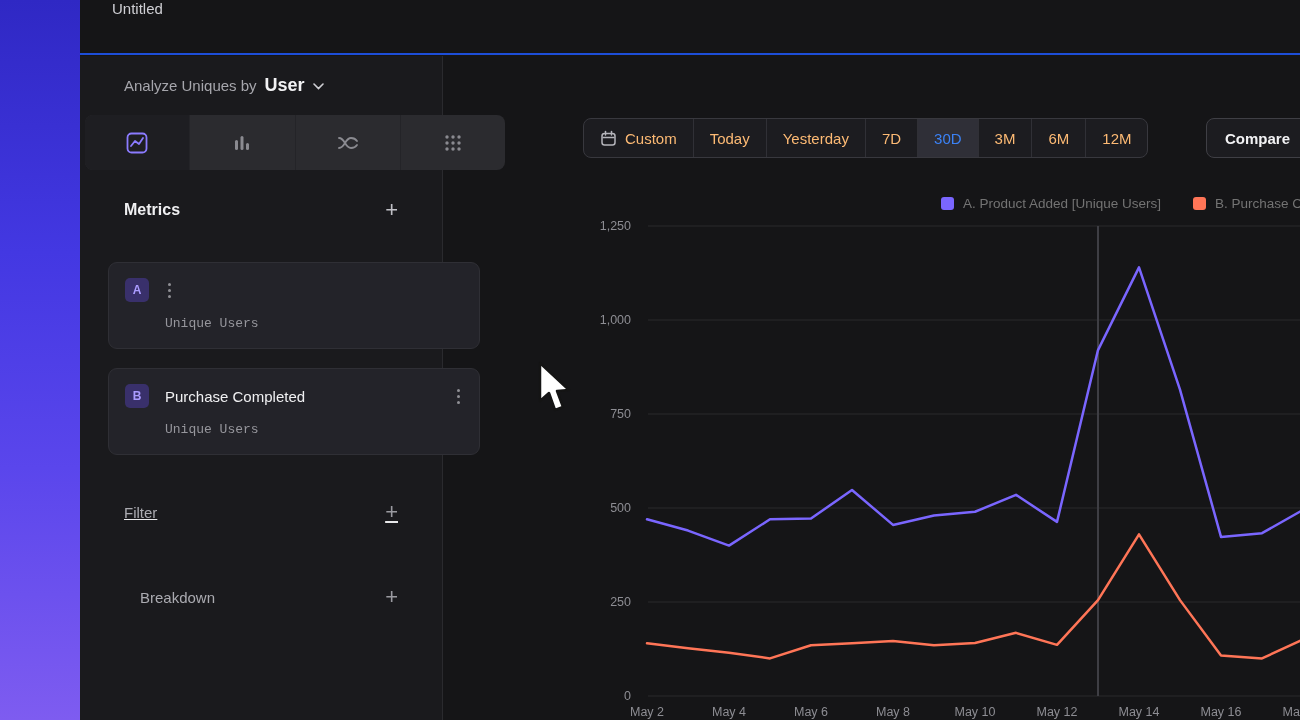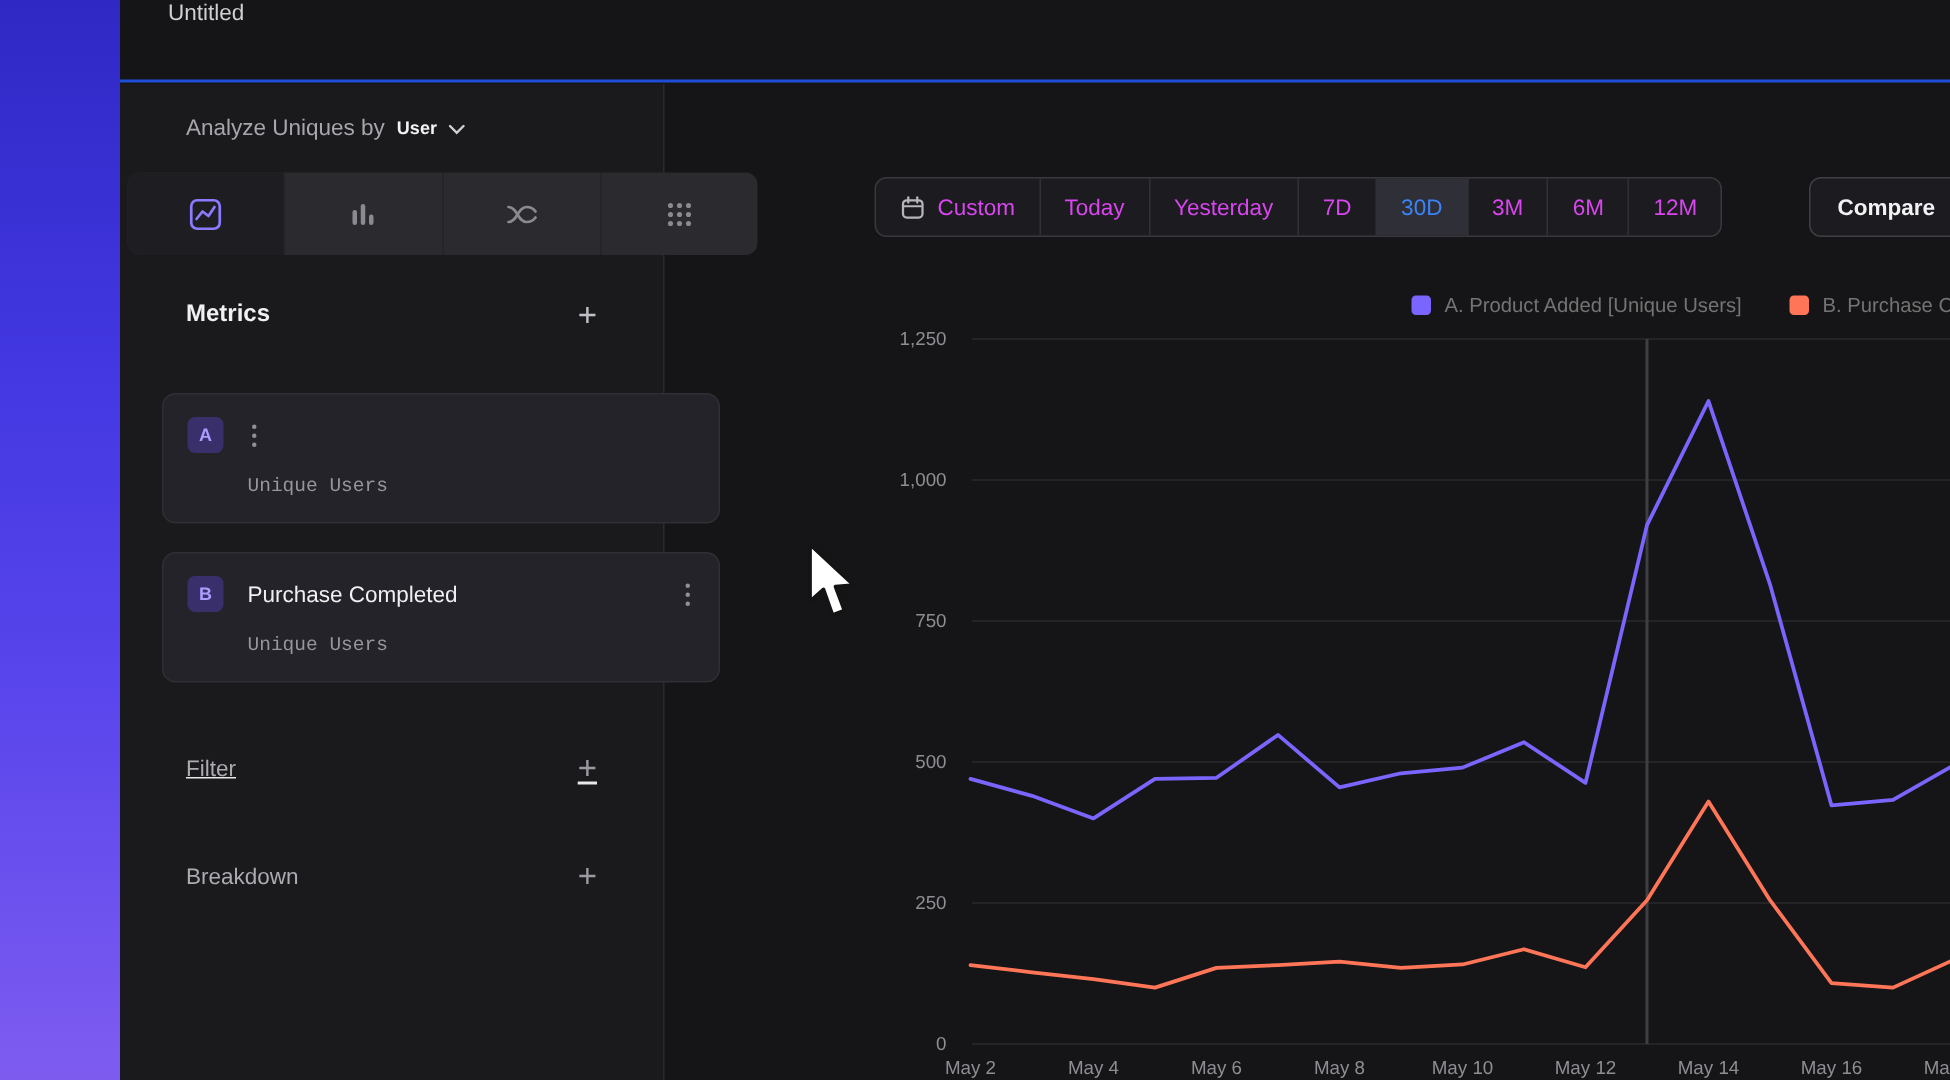--- a/index.html
+++ b/index.html
@@ -25,21 +25,21 @@
   
   .left-panel {
     position:absolute; left:80px; top:56px; width:363px; height:664px;
     background:#1a1a1d; border-right:1px solid #2a2a2e;
   }
   .analyze-header {
     position:absolute; left:44px; top:0; height:58px; right:10px;
     display:flex; align-items:center; gap:8px;
   }
   .analyze-label { font-size:15px; color:#a6a6ac; }
-  .analyze-value { font-size:12px; color:#f2f2f4; font-weight:700; cursor:pointer; }
+  .analyze-value { font-size:18px; color:#f2f2f4; font-weight:700; cursor:pointer; }
   .chev { margin-top:2px; }
   .tabs {
     position:absolute; left:5px; top:59px; width:420px; height:55px;
     display:flex; background:#2b2b2f; border-radius:8px; overflow:hidden;
   }
   .tab { flex:1; display:flex; align-items:center; justify-content:center; cursor:pointer; border-right:1px solid #242428; }
   .tab:last-child { border-right:none; }
   .tab.selected { background:#1e1e22; }
   .section-header {
     position:absolute; left:44px; right:44px; height:42px;
@@ -47,21 +47,21 @@
   }
   .section-header.metrics { top:133px; }
   .section-title { font-size:16px; font-weight:700; color:#f0f0f2; }
   .section-label { font-size:15px; color:#ababb1; }
   .plus {
     font-size:22px; font-weight:300; color:#c0c0c6; line-height:1;
     cursor:pointer; user-select:none;
   }
   .plus.dim { color:#9a9aa0; }
   .row-filter { position:absolute; top:435px;text-decoration:underline; }
-  .row-breakdown { position:absolute; top:507px; }
+  .row-breakdown { position:absolute; top:520px;margin-left:16px; }
   .metric-card {
     position:absolute; left:28px; width:372px; height:87px;
     background:#232329; border:1px solid #2f2f35; border-radius:9px;
     padding:15px 16px;
   }
   .card-a { top:206px; }
   .card-b { top:312px; }
   .card-row1 { display:flex; align-items:center; gap:16px; }
   .metric-badge {
     width:24px; height:24px; border-radius:5px; background:#39306b;
@@ -73,21 +73,21 @@
   .kebab i { width:3px; height:3px; border-radius:50%; background:#8f8f95; display:block; }
   .metric-sub { margin:14px 0 0 40px; font-size:13px; color:#96969c;font-family:Liberation Mono, monospace; }
   
   .range-toolbar {
     position:absolute; left:583px; top:118px; height:40px;
     display:flex; border:1px solid #38383e; border-radius:8px;
     background:#1c1c20; overflow:hidden;
   }
   .range-btn {
     display:flex; align-items:center; gap:8px; padding:0 16px;
-    font-size:15px; color:#d946ef; border-right:1px solid #303036;
+    font-size:15px; color:#fdba74; border-right:1px solid #303036;
     cursor:pointer; white-space:nowrap;
   }
   .range-btn:last-child { border-right:none; }
   .range-btn.active { background:#2f2f37; color:#3b82f6; }
   .compare-btn {
     position:absolute; left:1206px; top:118px; height:40px; width:120px;
     border:1px solid #3f3f45; border-radius:8px; background:#1c1c20;
     color:#f2f2f4; font-size:15px; font-weight:600;
     font-family:"Liberation Sans", sans-serif;
     display:flex; align-items:center; padding-left:18px; cursor:pointer;

